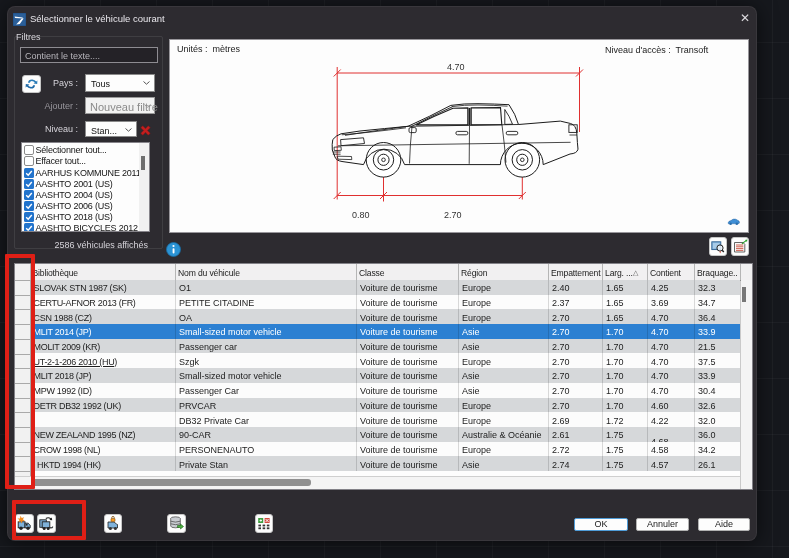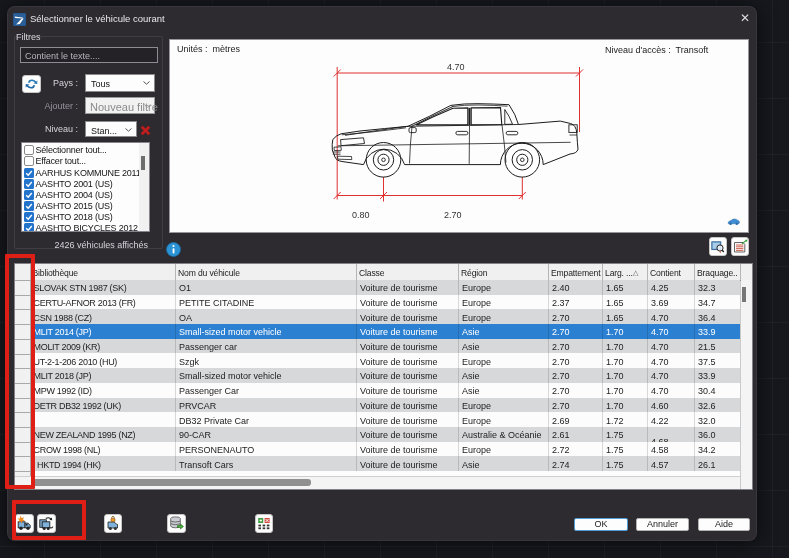--- a/index.html
+++ b/index.html
@@ -101,39 +101,39 @@
         <path d="M2.2 5.2 L4.2 7.2 L7.8 3" stroke="#fff" stroke-width="1.4" fill="none"></path>
       </svg>
     </div>
 <div class="lbl" style="left:13.5px;top:46.9px;color:#141414;letter-spacing:-0.2px;">AASHTO 2004 (US)</div>
 <div class="abs" style="left:1.5px;top:58.0px;width:10px;height:10px;">
       <svg width="10" height="10" viewBox="0 0 10 10" style="position:absolute;left:0;top:0;">
         <rect x="0" y="0" width="10" height="10" rx="1.5" fill="#2173cc"></rect>
         <path d="M2.2 5.2 L4.2 7.2 L7.8 3" stroke="#fff" stroke-width="1.4" fill="none"></path>
       </svg>
     </div>
-<div class="lbl" style="left:13.5px;top:58.0px;color:#141414;letter-spacing:-0.2px;">AASHTO 2015 (US)</div>
+<div class="lbl" style="left:13.5px;top:58.0px;color:#141414;letter-spacing:-0.2px;">AASHTO 2006 (US)</div>
 <div class="abs" style="left:1.5px;top:69.2px;width:10px;height:10px;">
       <svg width="10" height="10" viewBox="0 0 10 10" style="position:absolute;left:0;top:0;">
         <rect x="0" y="0" width="10" height="10" rx="1.5" fill="#2173cc"></rect>
         <path d="M2.2 5.2 L4.2 7.2 L7.8 3" stroke="#fff" stroke-width="1.4" fill="none"></path>
       </svg>
     </div>
 <div class="lbl" style="left:13.5px;top:69.2px;color:#141414;letter-spacing:-0.2px;">AASHTO 2018 (US)</div>
 <div class="abs" style="left:1.5px;top:80.4px;width:10px;height:10px;">
       <svg width="10" height="10" viewBox="0 0 10 10" style="position:absolute;left:0;top:0;">
         <rect x="0" y="0" width="10" height="10" rx="1.5" fill="#2173cc"></rect>
         <path d="M2.2 5.2 L4.2 7.2 L7.8 3" stroke="#fff" stroke-width="1.4" fill="none"></path>
       </svg>
     </div>
 <div class="lbl" style="left:13.5px;top:80.4px;color:#141414;letter-spacing:-0.2px;">AASHTO BICYCLES 2012 (U:</div>
 <div class="abs" style="left:117px;top:0;width:10px;height:88px;background:#f1f1f1;"></div>
 <div class="abs" style="left:119px;top:13px;width:3.5px;height:14px;background:#6e6e6e;"></div>
 </div>
-<div class="lbl" style="left:0px;top:240px;width:148px;text-align:right;">2426 véhicules affichés</div>
+<div class="lbl" style="left:0px;top:240px;width:148px;text-align:right;">2586 véhicules affichés</div>
 <div class="abs" style="left:166px;top:242px;width:15px;height:15px;">
 <svg width="15" height="15" viewBox="0 0 15 15">
 <circle cx="7.5" cy="7.5" r="7" fill="#2b93d4" stroke="#1a6ca3" stroke-width="0.8"></circle>
 <rect x="6.6" y="6.2" width="1.9" height="5.2" rx="0.9" fill="#fff"></rect>
 <circle cx="7.5" cy="4" r="1.1" fill="#fff"></circle>
 </svg></div>
 
 <div class="abs" id="canvas" style="left:169px;top:39px;width:578px;height:192px;background:#fdfdfd;border:1px solid #98969b;overflow:hidden;">
     <div class="lbl" style="left:7px;top:4px;color:#222;">Unités :&nbsp; mètres</div>
     <div class="lbl" style="left:435px;top:5px;color:#222;">Niveau d'accès :&nbsp; Transoft</div>
@@ -249,21 +249,21 @@
 <div class="abs" style="left:14.5px;top:74.8px;width:710.0px;height:14.7px;background:#d6d8da;"></div>
 <div class="lbl" style="left:18.5px;top:78.0px;color:#1d1d1d;letter-spacing:-0.3px;">MOLIT 2009 (KR)</div>
 <div class="lbl" style="left:164.0px;top:78.0px;color:#1d1d1d;">Passenger car</div>
 <div class="lbl" style="left:345.0px;top:78.0px;color:#1d1d1d;">Voiture de tourisme</div>
 <div class="lbl" style="left:447.0px;top:78.0px;color:#1d1d1d;">Asie</div>
 <div class="lbl" style="left:537.0px;top:78.0px;color:#1d1d1d;">2.70</div>
 <div class="lbl" style="left:591.0px;top:78.0px;color:#1d1d1d;">1.70</div>
 <div class="lbl" style="left:636.0px;top:78.0px;color:#1d1d1d;">4.70</div>
 <div class="lbl" style="left:683.0px;top:78.0px;color:#1d1d1d;">21.5</div>
 <div class="abs" style="left:14.5px;top:89.5px;width:710.0px;height:14.7px;background:#fcfcfc;"></div>
-<div class="lbl" style="left:18.5px;top:92.7px;color:#1d1d1d;letter-spacing:-0.3px;">UT-2-1-206 2010 (HU)</div>
+<div class="lbl" style="left:18.5px;top:92.7px;color:#1d1d1d;letter-spacing:-0.3px;text-decoration:underline;">UT-2-1-206 2010 (HU)</div>
 <div class="lbl" style="left:164.0px;top:92.7px;color:#1d1d1d;">Szgk</div>
 <div class="lbl" style="left:345.0px;top:92.7px;color:#1d1d1d;">Voiture de tourisme</div>
 <div class="lbl" style="left:447.0px;top:92.7px;color:#1d1d1d;">Europe</div>
 <div class="lbl" style="left:537.0px;top:92.7px;color:#1d1d1d;">2.70</div>
 <div class="lbl" style="left:591.0px;top:92.7px;color:#1d1d1d;">1.70</div>
 <div class="lbl" style="left:636.0px;top:92.7px;color:#1d1d1d;">4.70</div>
 <div class="lbl" style="left:683.0px;top:92.7px;color:#1d1d1d;">37.5</div>
 <div class="abs" style="left:14.5px;top:104.2px;width:710.0px;height:14.7px;background:#d6d8da;"></div>
 <div class="lbl" style="left:18.5px;top:107.4px;color:#1d1d1d;letter-spacing:-0.3px;">MLIT 2018 (JP)</div>
 <div class="lbl" style="left:164.0px;top:107.4px;color:#1d1d1d;">Small-sized motor vehicle</div>
@@ -313,21 +313,21 @@
 <div class="lbl" style="left:18.5px;top:180.9px;color:#1d1d1d;letter-spacing:-0.3px;">CROW 1998 (NL)</div>
 <div class="lbl" style="left:164.0px;top:180.9px;color:#1d1d1d;">PERSONENAUTO</div>
 <div class="lbl" style="left:345.0px;top:180.9px;color:#1d1d1d;">Voiture de tourisme</div>
 <div class="lbl" style="left:447.0px;top:180.9px;color:#1d1d1d;">Europe</div>
 <div class="lbl" style="left:537.0px;top:180.9px;color:#1d1d1d;">2.72</div>
 <div class="lbl" style="left:591.0px;top:180.9px;color:#1d1d1d;">1.75</div>
 <div class="lbl" style="left:636.0px;top:180.9px;color:#1d1d1d;">4.58</div>
 <div class="lbl" style="left:683.0px;top:180.9px;color:#1d1d1d;">34.2</div>
 <div class="abs" style="left:14.5px;top:192.4px;width:710.0px;height:14.7px;background:#d6d8da;"></div>
 <div class="lbl" style="left:22px;top:195.6px;color:#1d1d1d;letter-spacing:-0.3px;">HKTD 1994 (HK)</div>
-<div class="lbl" style="left:164.0px;top:195.6px;color:#1d1d1d;">Transoft Cars</div>
+<div class="lbl" style="left:164.0px;top:195.6px;color:#1d1d1d;">Private Stan</div>
 <div class="lbl" style="left:345.0px;top:195.6px;color:#1d1d1d;">Voiture de tourisme</div>
 <div class="lbl" style="left:447.0px;top:195.6px;color:#1d1d1d;">Asie</div>
 <div class="lbl" style="left:537.0px;top:195.6px;color:#1d1d1d;">2.74</div>
 <div class="lbl" style="left:591.0px;top:195.6px;color:#1d1d1d;">1.75</div>
 <div class="lbl" style="left:636.0px;top:195.6px;color:#1d1d1d;">4.57</div>
 <div class="lbl" style="left:683.0px;top:195.6px;color:#1d1d1d;">26.1</div>
 <div class="abs" style="left:14.5px;top:16px;width:1px;height:191.1px;background:rgba(0,0,0,0.14);"></div>
 <div class="abs" style="left:160.0px;top:16px;width:1px;height:191.1px;background:rgba(0,0,0,0.14);"></div>
 <div class="abs" style="left:341.0px;top:16px;width:1px;height:191.1px;background:rgba(0,0,0,0.14);"></div>
 <div class="abs" style="left:443.0px;top:16px;width:1px;height:191.1px;background:rgba(0,0,0,0.14);"></div>

